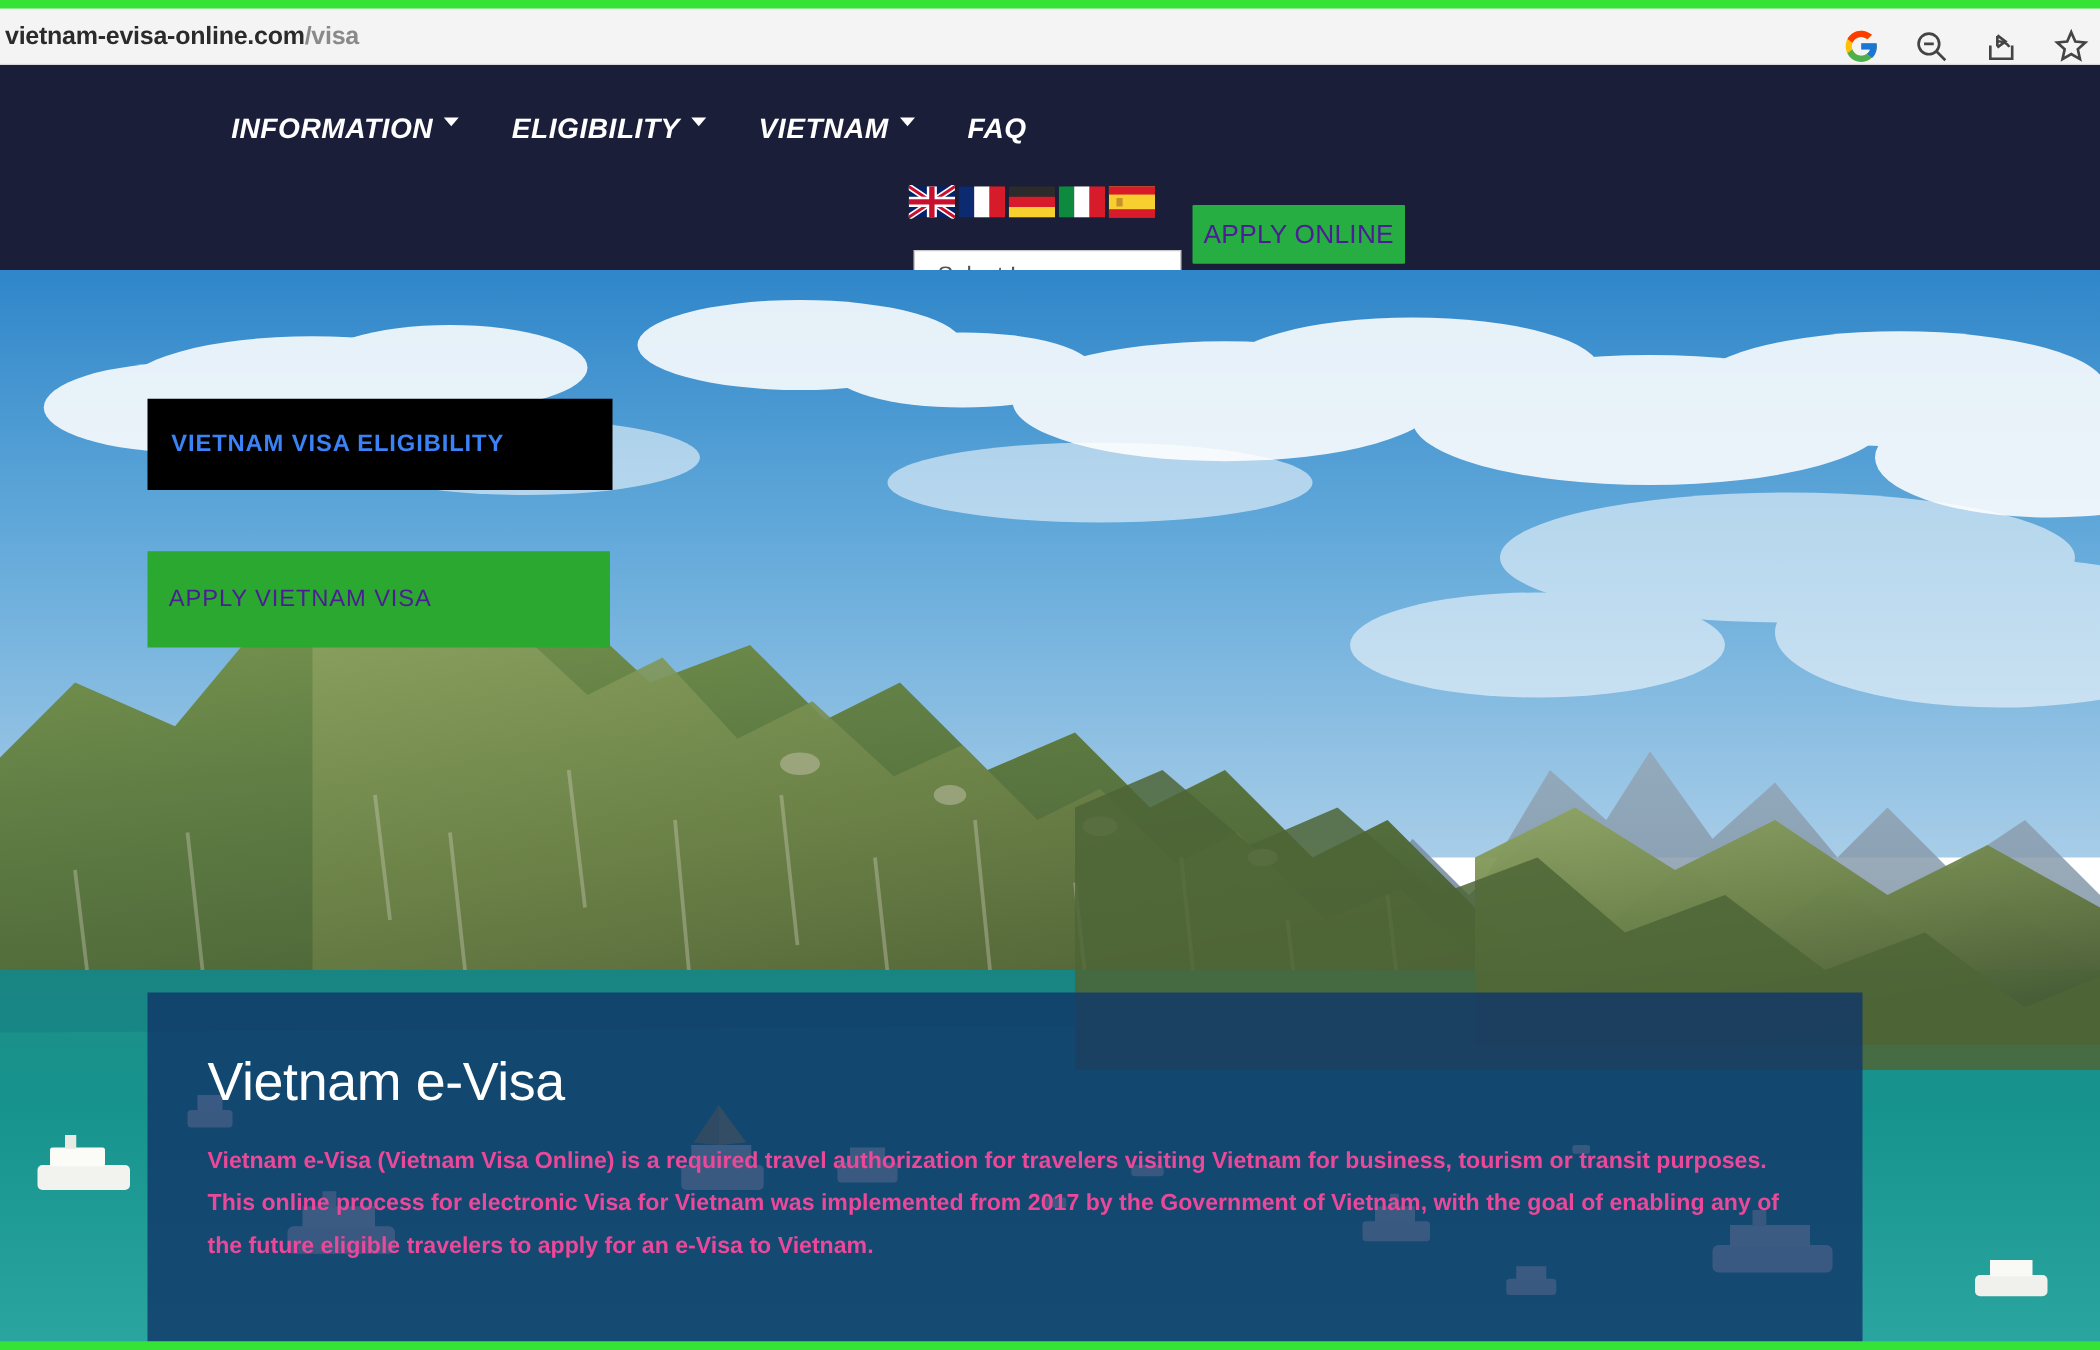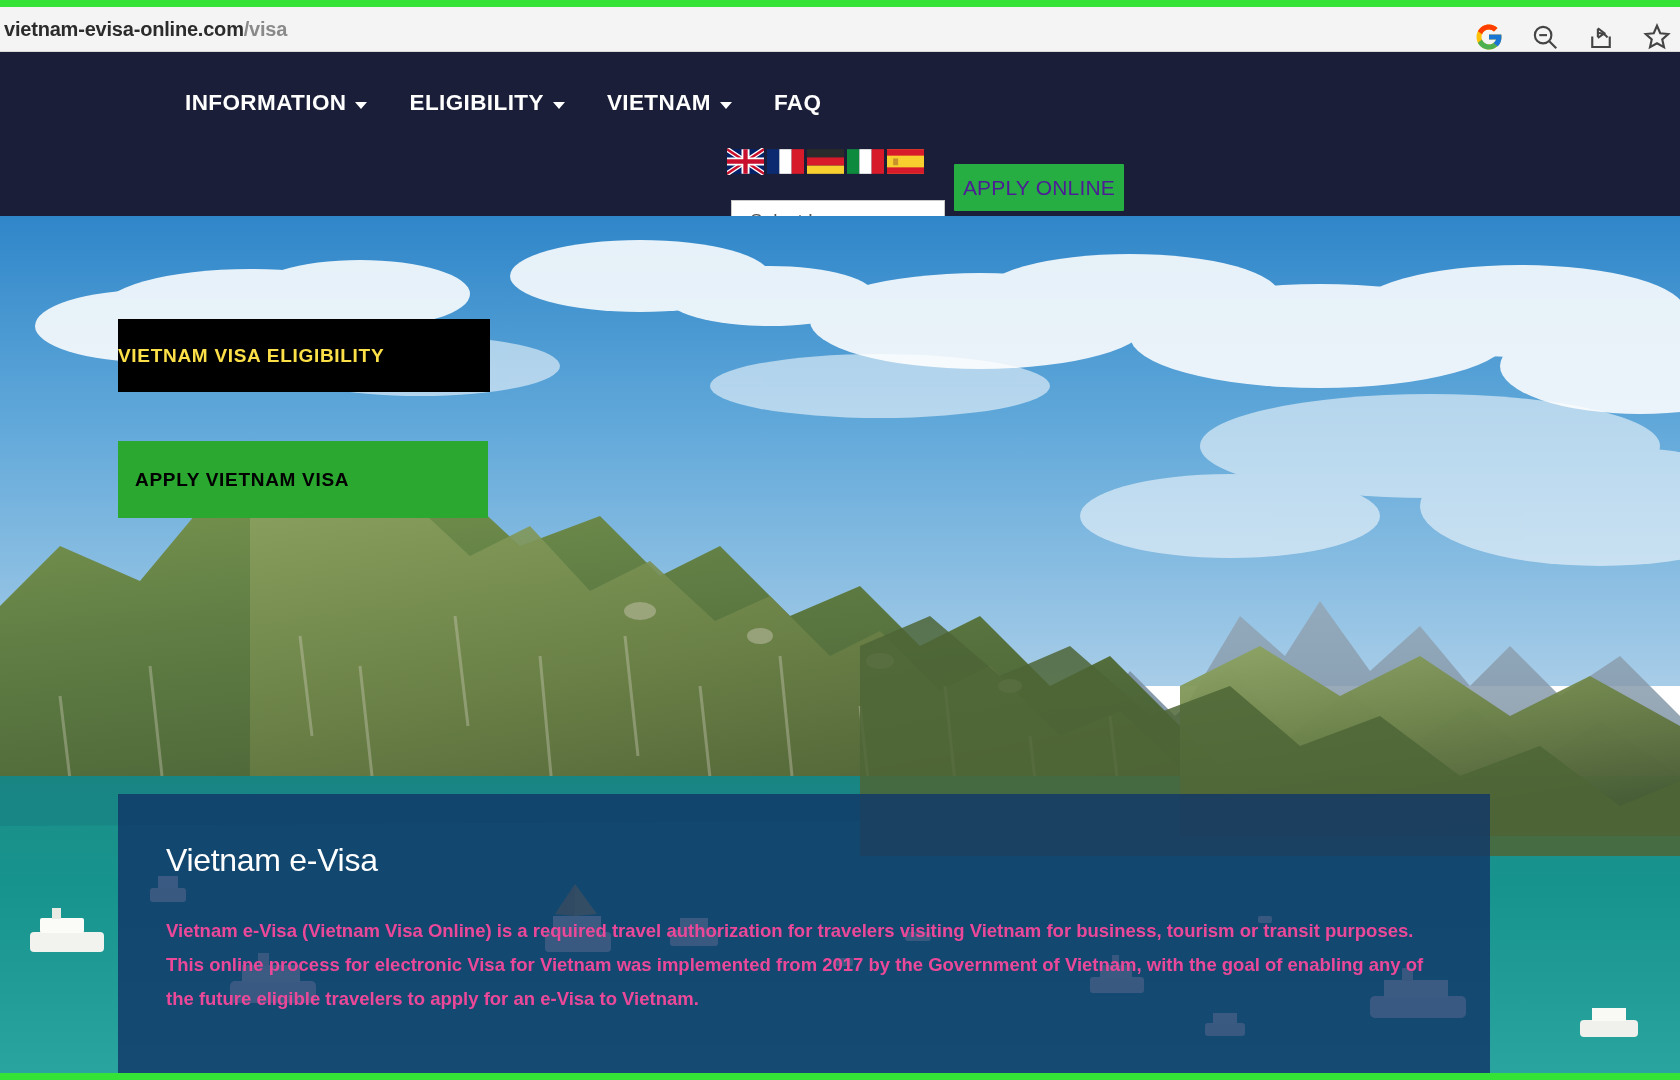--- a/index.html
+++ b/index.html
@@ -36,22 +36,22 @@
   #site-header {
     position: absolute; left: 0; top: 52px; width: 1680px; height: 164px;
     background: #1a1e38;
   }
   #main-nav {
     position: absolute; left: 185px; top: 38px;
     display: flex; align-items: center; gap: 42px;
   }
   .nav-item {
     color: #ffffff; font-size: 22.5px; font-weight: bold;
-    letter-spacing: 0.4px; display: flex; align-items: center; gap: 9px;
-    cursor: pointer; white-space: nowrap;
+    letter-spacing: 0.4px; display: flex; gap: 9px;
+    cursor: pointer; white-space: nowrap; font-style: italic;
   }
   .caret {
     width: 0; height: 0; border-left: 6px solid transparent;
     border-right: 6px solid transparent; border-top: 7px solid #ffffff;
     display: inline-block; margin-top: 4px;
   }
   #flag-strip {
     position: absolute; left: 727px; top: 96px;
     display: flex; align-items: center; gap: 3px;
   }
@@ -89,42 +89,43 @@
     position: absolute; left: 0; top: 216px; width: 1680px; height: 864px;
     overflow: hidden;
   }
   #hero-svg { position: absolute; left: 0; top: 0; width: 1680px; height: 864px; }
 
   #hero-btn-eligibility {
     position: absolute; left: 118px; top: 103px;
     width: 372px; height: 73px;
     background: #000000;
     display: flex; align-items: center;
-    color: #fde047; font-size: 19px; font-weight: bold; letter-spacing: 0.7px;
+    padding-left: 19px;
+    color: #3b82f6; font-size: 19px; font-weight: bold; letter-spacing: 0.7px;
     cursor: pointer;
   }
   #hero-btn-apply {
     position: absolute; left: 118px; top: 225px;
     width: 370px; height: 77px;
     background: #2aa82f;
     display: flex; align-items: center;
     padding-left: 17px;
-    color: #000000; font-size: 19px; font-weight: bold; letter-spacing: 0.7px;
+    color: #4c1d95; font-size: 19px; font-weight: normal; letter-spacing: 0.7px;
     cursor: pointer;
   }
 
   #intro-panel {
     position: absolute; left: 118px; top: 578px;
     width: 1372px; height: 286px;
     background: rgba(17, 55, 105, 0.82);
     padding: 48px 58px 0 48px;
   }
   #intro-title {
-    color: #ffffff; font-size: 32px; font-weight: normal;
-    letter-spacing: -0.3px; margin-bottom: 35px;
+    color: #ffffff; font-size: 43px; font-weight: normal;
+    letter-spacing: -0.3px; margin-bottom: 20px;
   }
   #intro-paragraph {
     color: #ec4899; font-size: 18.5px; font-weight: bold;
     line-height: 34px; max-width: 1270px;
   }
 
   #bottom-accent {
     position: absolute; left: 0; bottom: 0; width: 1680px; height: 7px;
     background: #35e336;
   }

